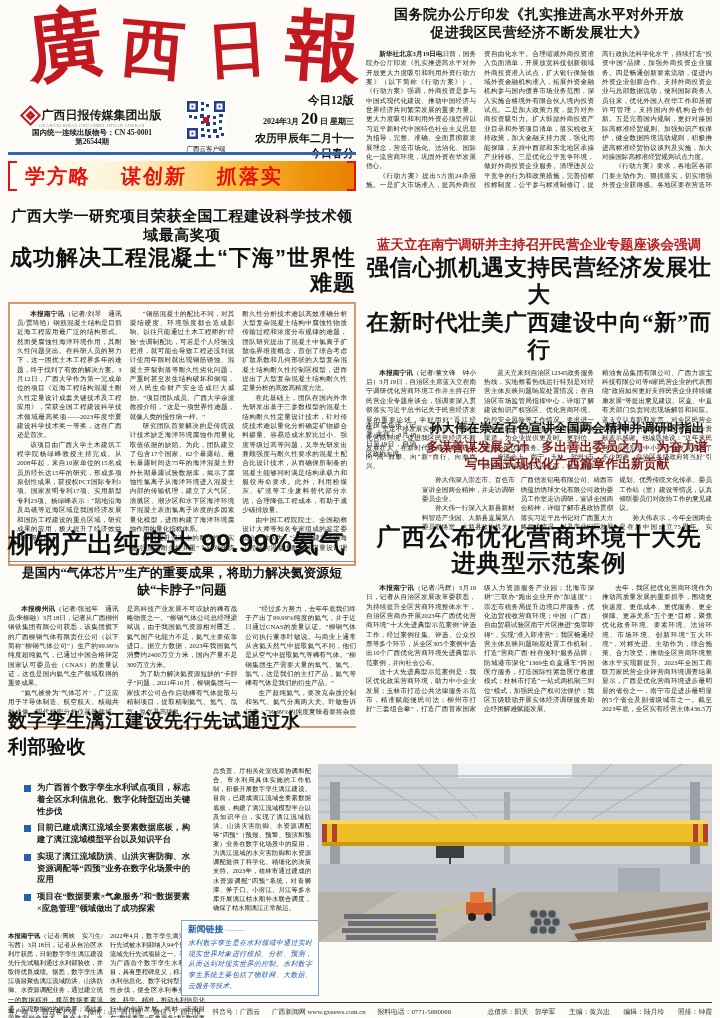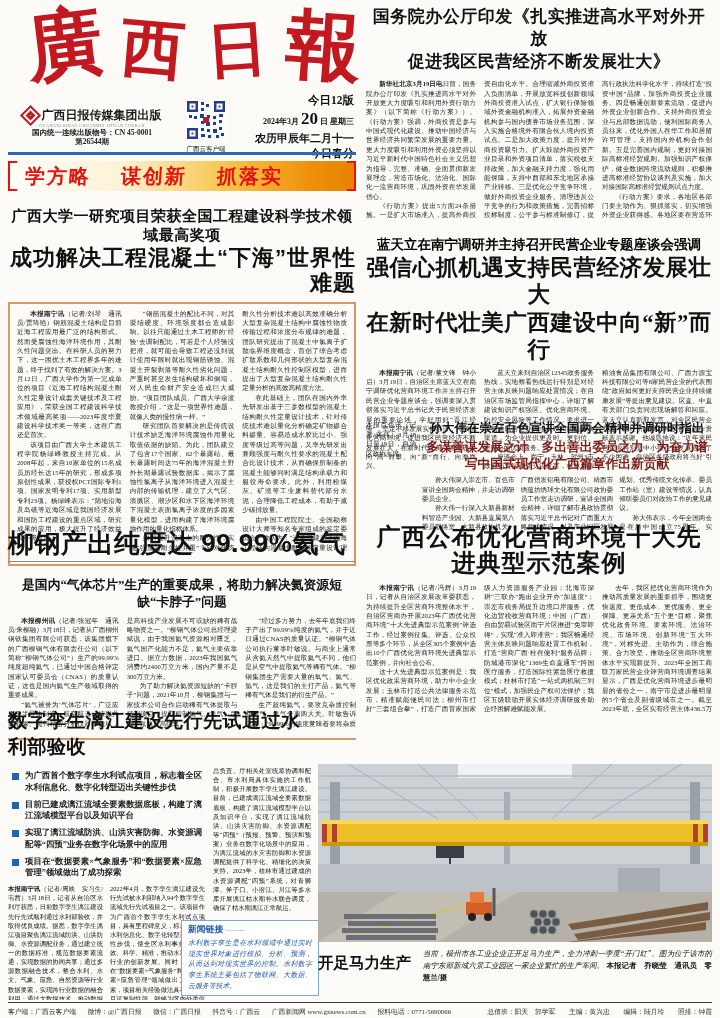--- a/index.html
+++ b/index.html
@@ -44,49 +44,49 @@
   b.lead{font-weight:bold}
   
   .uni{left:8px;top:207px;width:348px}
   .uni-kicker{font-size:15px;font-weight:900;text-align:center;letter-spacing:.5px}
   .uni-headline{font-family:"Liberation Sans","DejaVu Sans",sans-serif;font-size:22px;font-weight:900;
                 text-align:right;letter-spacing:1px;line-height:1.15;margin-top:0}
   .uni-box{margin-top:6px;border:2px solid #d59a68;padding:5px 7px;height:250px}
   .lg{left:8px;top:529px;width:348px;border-bottom:2px solid #d59a68;padding-bottom:4px}
   .lg-headline{font-family:"Liberation Sans","DejaVu Sans",sans-serif;font-size:26px;font-weight:900;
                letter-spacing:.5px;line-height:1.1}
-  .lg-subhead{margin-top:3px;border-top:1px solid #8a8a8a;padding-top:15px;font-size:12.8px;
+  .lg-subhead{margin-top:3px;border-top:1px solid #8a8a8a;padding-top:3px;font-size:12.8px;
               font-weight:900;text-align:center}
   .lg-body{margin-top:5px;height:118px}
   
   .ta{left:366px;top:6px;width:346px}
-  .ta-headline{font-size:17px;font-weight:900;text-align:center;line-height:1.32;letter-spacing:.5px}
+  .ta-headline{font-size:14px;font-weight:900;text-align:center;line-height:1.32;letter-spacing:.5px}
   .ta-body{margin-top:6px;height:148px}
   .lt{left:366px;top:236px;width:346px}
   .lt-kicker{font-family:"Liberation Sans","DejaVu Sans",sans-serif;font-size:13.5px;font-weight:900;
-             color:#000000;text-align:center}
+             color:#b91c1c;text-align:center}
   .lt-h{font-size:22.5px;font-weight:900;text-align:center;line-height:1.22;letter-spacing:.5px}
   .lt-body{margin-top:4px;height:106px}
   .sd{left:366px;top:420px;width:346px;display:flex;gap:6px}
   .sd-intro{width:50px;font-size:6.6px;line-height:1.45;text-align:justify}
   .sd-main{flex:1}
   .sd-kicker{font-family:"Liberation Sans","DejaVu Sans",sans-serif;font-size:12.5px;font-weight:900;text-align:center}
   .sd-h{font-family:"Liberation Sans","DejaVu Sans",sans-serif;font-size:12.8px;font-weight:900;
         color:#7d1b16;text-align:center;line-height:1.3;margin-top:2px}
   .sd-body{margin-top:3px;height:58px;column-gap:6px}
   .bz{left:366px;top:524px;width:346px}
   .bz-h{font-size:24px;font-weight:900;text-align:center;letter-spacing:1px;line-height:1.1}
   .bz-body{margin-top:6px;height:138px}
   
   .lj{left:8px;top:708px;width:303px}
   .lj-h{font-family:"Liberation Sans","DejaVu Sans",sans-serif;font-size:19px;font-weight:900;letter-spacing:.5px}
   .lj-row{display:flex;gap:7px;margin-top:6px}
   .lj-left{width:198px}
   .lj-right{width:98px}
-  .lj-bullets{list-style:none;margin:4px;padding:0}
+  .lj-bullets{list-style:none;margin:16px;padding:0}
   .lj-bullets li{position:relative;padding-left:13px;font-size:8.4px;font-weight:bold;line-height:1.4;
                  margin-bottom:5px;color:#222;text-align:justify}
   .lj-bullets li::before{content:"";position:absolute;left:0;top:3px;width:7px;height:7px;background:#1f64ad}
   .lj-cols{display:flex;gap:7px;margin-top:5px}
   .lj-cols>div{width:95px;font-size:6.3px;line-height:1.45;text-align:justify;height:116px;overflow:hidden}
   .lj-c{font-size:6.3px;line-height:1.45;text-align:justify;height:198px;overflow:hidden}
   .linkbox{position:absolute;left:173px;top:212px;width:138px;height:76px;background:#fff;
            border:1px solid #7aa7d4;padding:3px 6px;box-sizing:border-box}
   .linkbox-title{font-size:8.8px;font-weight:900;color:#1d59a5}
   .linkbox-title::after{content:" ·———";color:#7aa7d4;font-size:6px}
@@ -353,27 +353,20 @@
       <g>
         <rect x="148" y="138" width="26" height="13" fill="#d3602a"></rect>
         <rect x="152" y="128" width="14" height="11" fill="#e57a3c"></rect>
         <line x1="176" y1="124" x2="176" y2="152" stroke="#55595e" stroke-width="3"></line>
         <circle cx="154" cy="153" r="4" fill="#222"></circle>
           <circle cx="170" cy="153" r="4" fill="#222"></circle>
       </g>
     </svg>
   </div>
 
-  <div class="abs caption">
-    <div class="cap-title">开足马力生产</div>
-    <div class="cap-body">
-      <span>当前，横州市各工业企业正开足马力生产，全力冲刺一季度“开门红”。图为位于该市的南宁东部新城六景工业园区一家企业繁忙的生产车间。</span>
-      <span class="cap-credit">本报记者　乔晓莹　通讯员　零慧兰/摄</span>
-    </div>
-  </div>
 
   <div class="abs footer">
     <div class="fl">
       <span>客户端：广西云客户端</span>
       <span>微博：@广西日报</span>
       <span>微信：广西日报</span>
       <span>抖音号：广西云</span>
       <span>广西新闻网 www.gxnews.com.cn</span>
       <span>报料电话：0771-5690066</span>
     </div>

